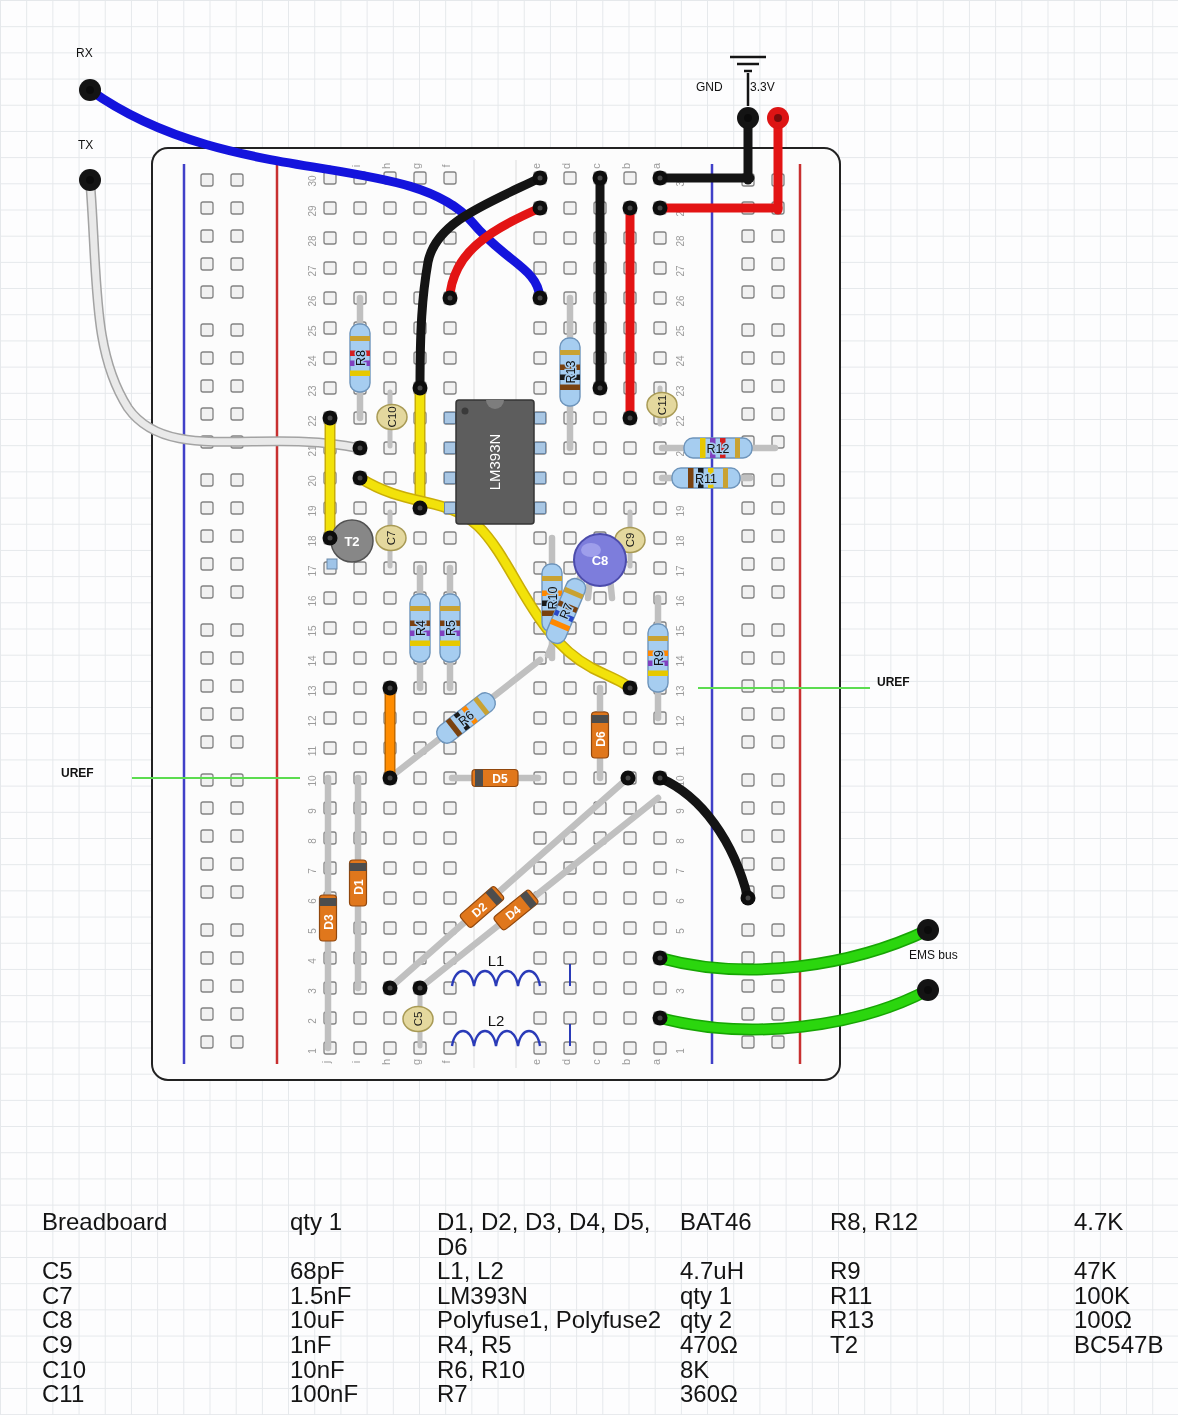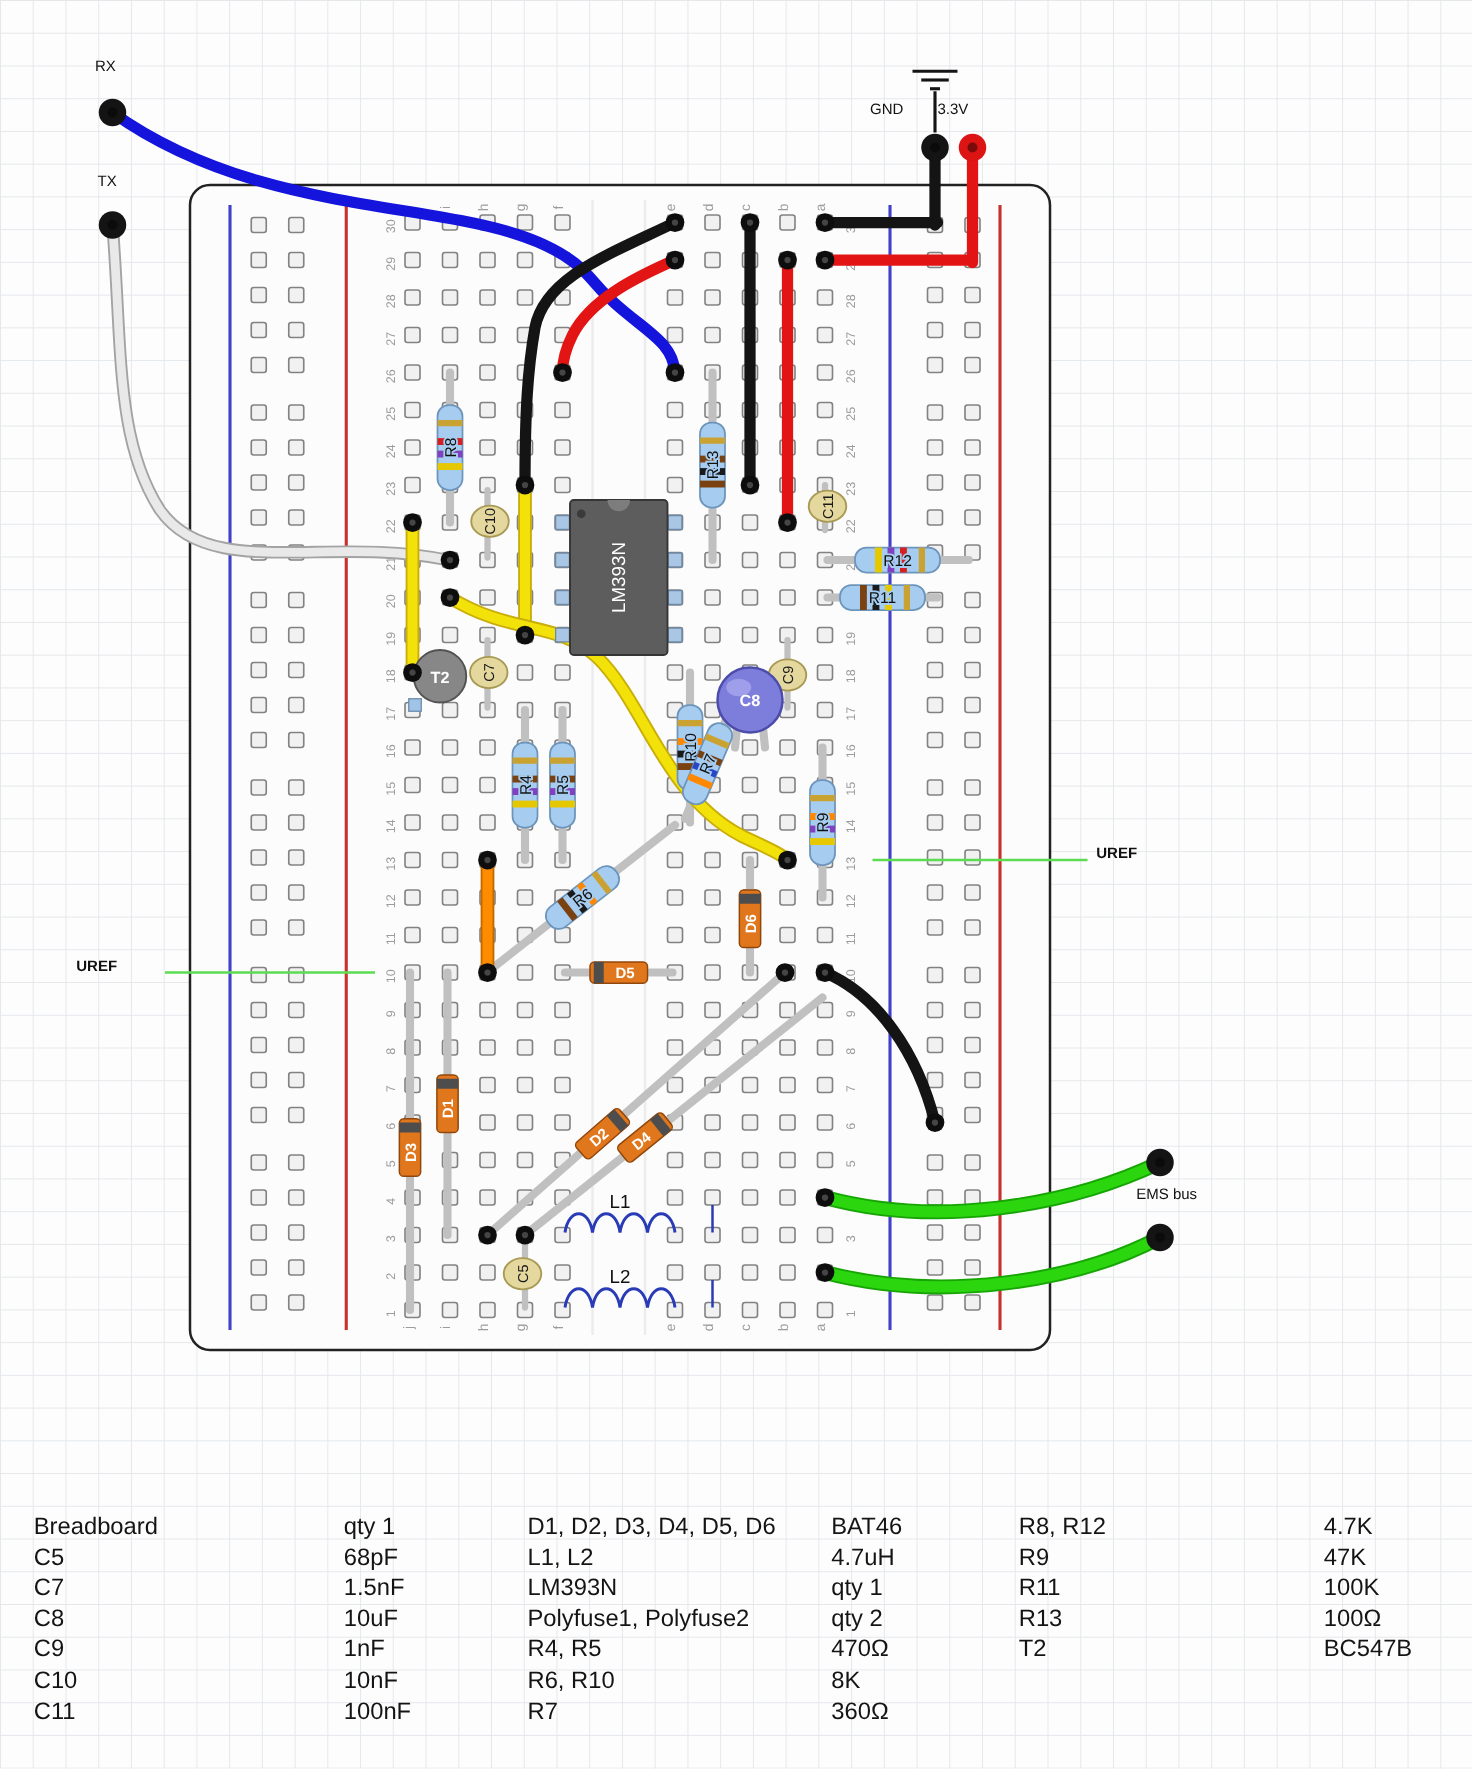--- a/index.html
+++ b/index.html
@@ -8,23 +8,23 @@
     background-color:#fdfdfe;
     background-image:linear-gradient(#e5e8eb 1px,transparent 1px),
                      linear-gradient(90deg,#e5e8eb 1px,transparent 1px);
     background-size:26.2px 26.2px;
     font-family:"Liberation Sans",sans-serif;
   }
   svg#scene{position:absolute;left:0;top:0;}
   .lbl{position:absolute;font-size:12px;color:#111;white-space:nowrap;}
   .lbl.em{font-weight:bold;}
   #parts-list{
-    position:absolute;left:27px;top:1210px;width:1130px;
+    position:absolute;left:42px;top:1210px;width:1130px;
     display:grid;grid-template-columns:248px 147px 243px 150px 244px 1fr;
-    font-size:19px;line-height:24.6px;color:#141414;
+    font-size:24px;line-height:24.6px;color:#141414;
   }
 </style>
 </head>
 <body>
 
 <div class="stage">
   <svg id="scene" width="1178" height="1415" viewBox="0 0 1178 1415">
     <g id="g-board">
         <rect x="152" y="148" width="688" height="932" rx="16" fill="#fcfcfc" stroke="#222" stroke-width="2"></rect>
         <line x1="184" y1="164" x2="184" y2="1064" stroke="#4040c8" stroke-width="2.5"></line>

